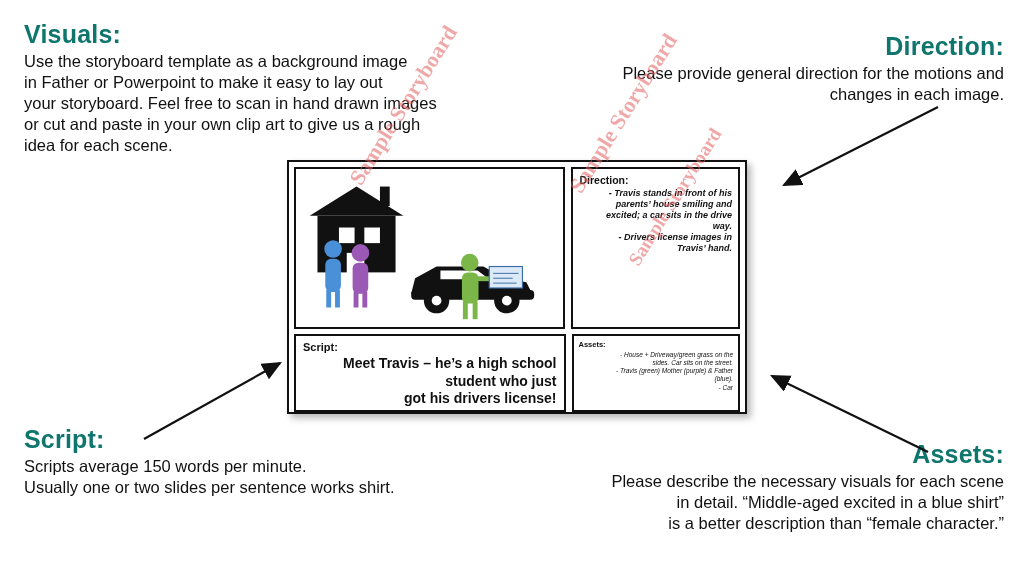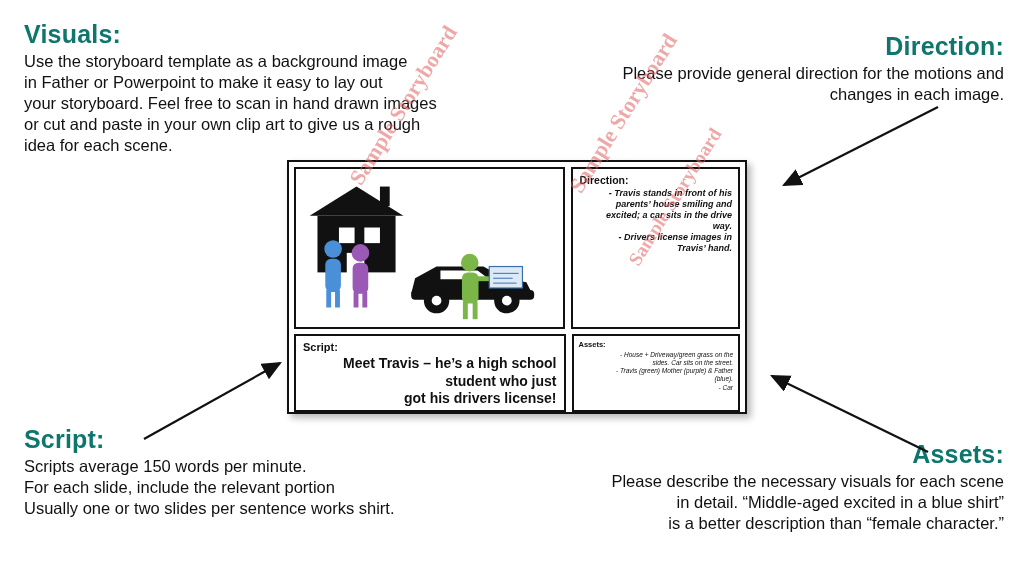--- a/index.html
+++ b/index.html
@@ -174,21 +174,20 @@
     <div class="ann-body">
       <div>Please provide general direction for the motions and</div>
       <div>changes in each image.</div>
     </div>
   </div>
 
   <div id="script-annotation">
     <div class="ann-title">Script:</div>
     <div class="ann-body">
       <div>Scripts average 150 words per minute.</div>
-      <div>For each slide, include the relevant portion</div>
       <div>Usually one or two slides per sentence works shirt.</div>
     </div>
   </div>
 
   <div id="assets-annotation">
     <div class="ann-title">Assets:</div>
     <div class="ann-body">
       <div>Please describe the necessary visuals for each scene</div>
       <div>in detail. “Middle-aged excited in a blue shirt”</div>
       <div>is a better description than “female character.”</div>

